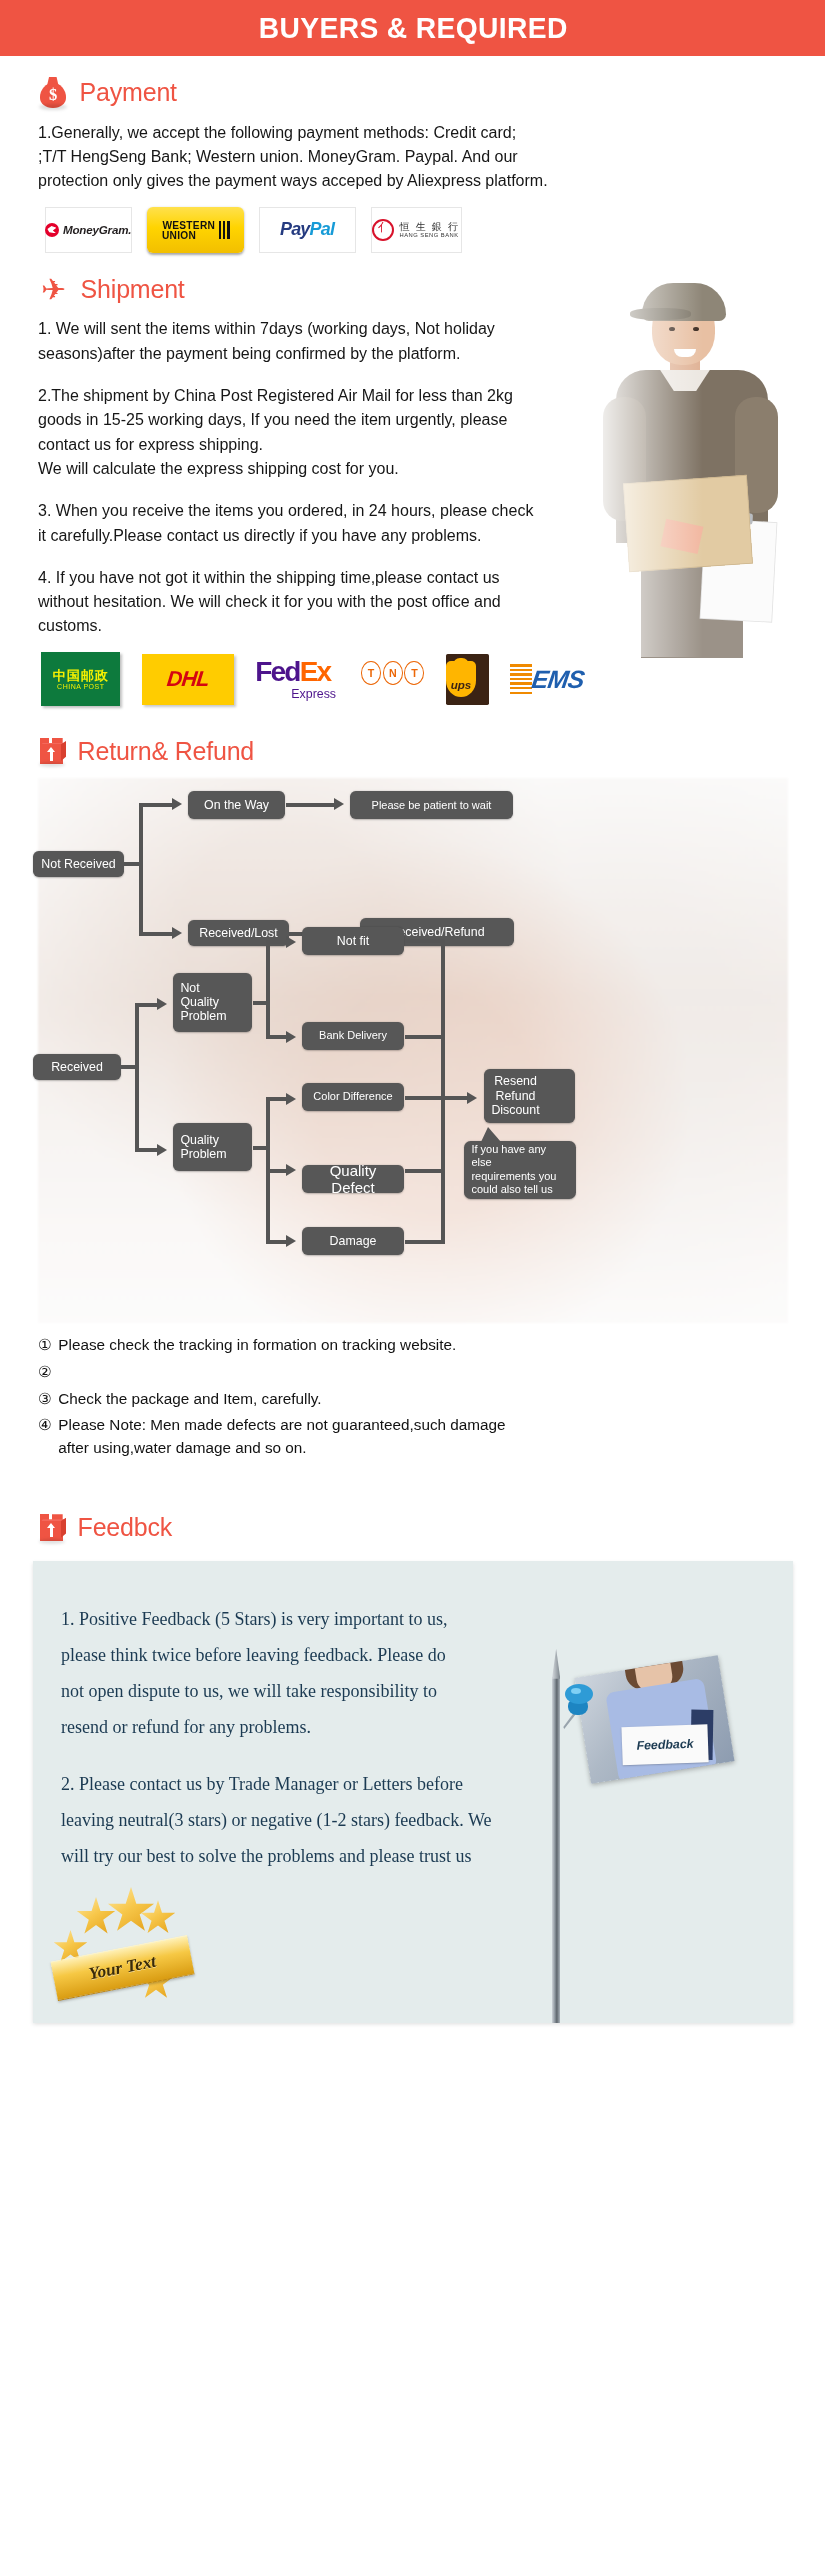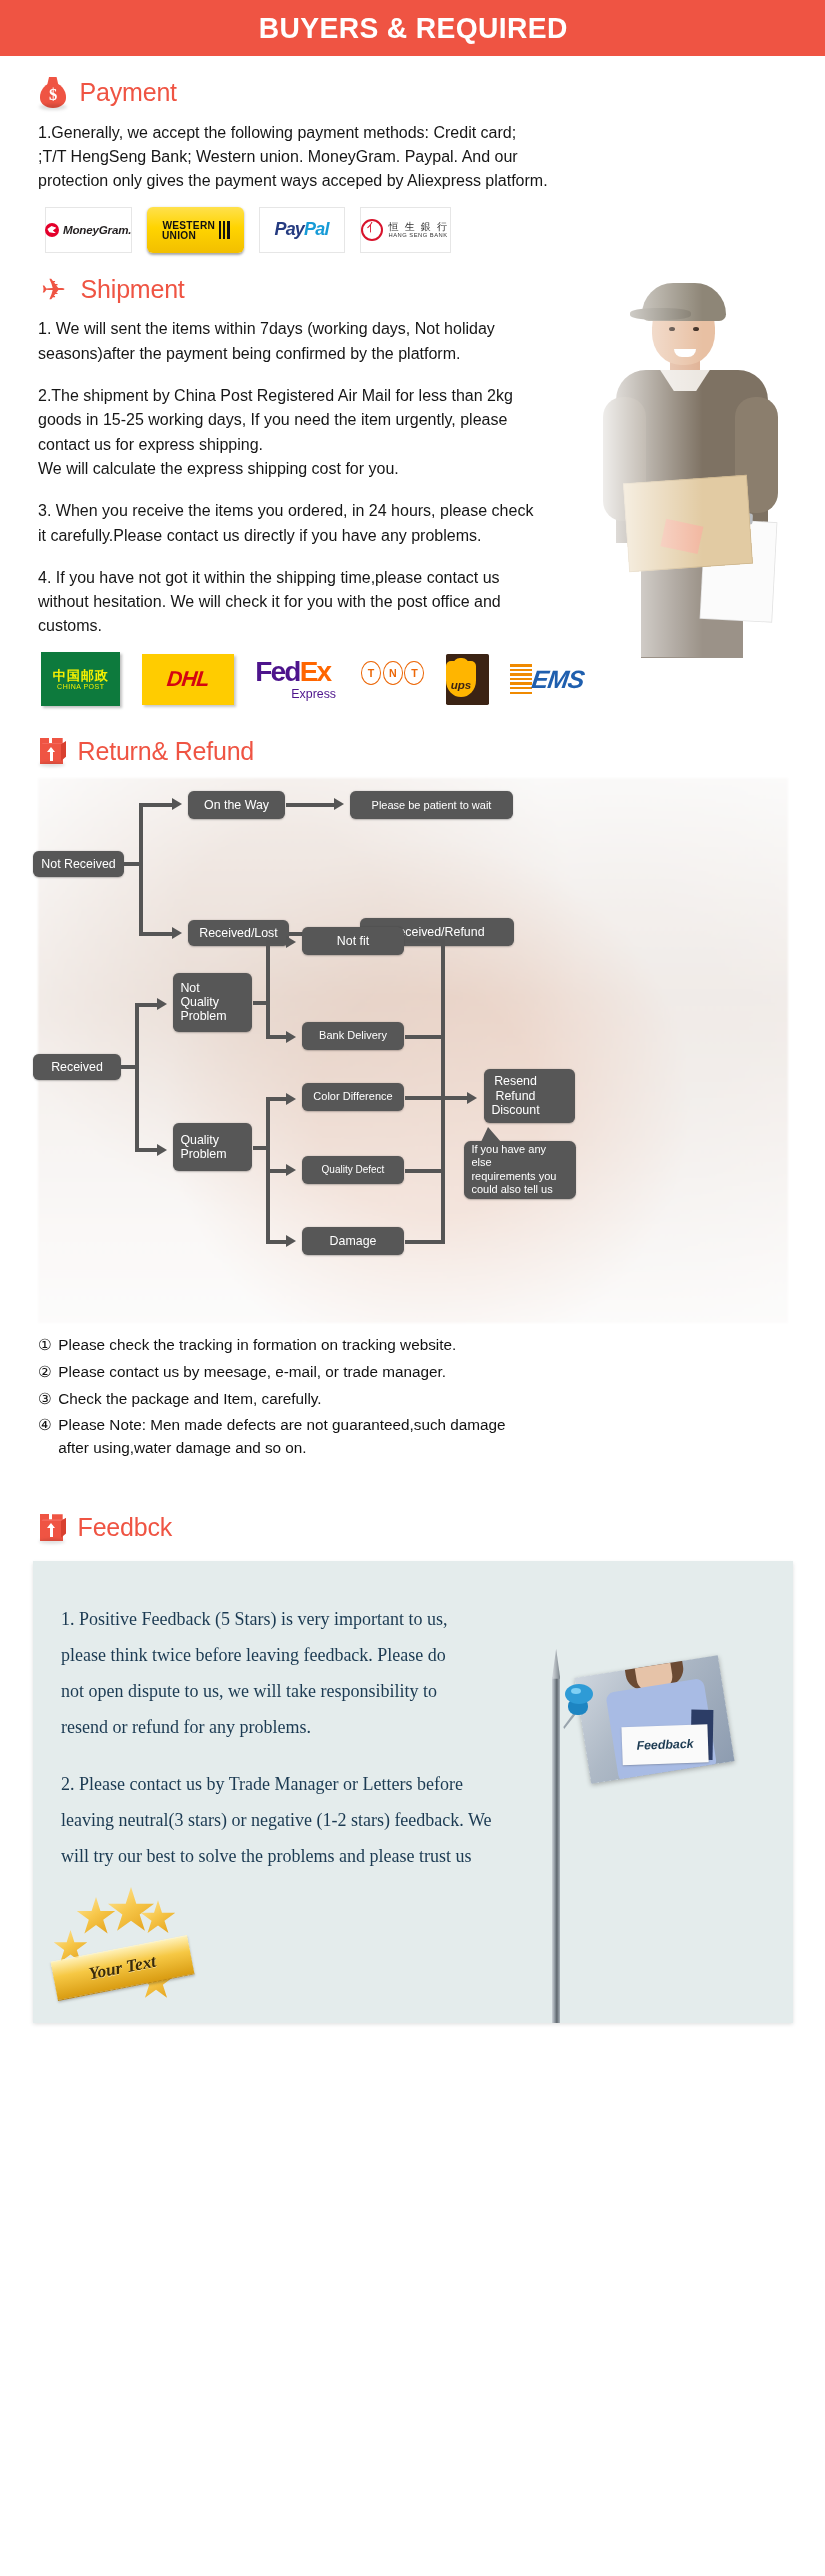--- a/index.html
+++ b/index.html
@@ -121,21 +121,21 @@
     clip-path:polygon(0 40%,45% 0,100% 25%,60% 60%,100% 100%,20% 85%);}
   .mg-txt{font-size:11.6px;font-weight:bold;color:#231f20;font-style:italic;letter-spacing:-0.2px;}
   .pay-wu{
     width:97px;height:46px;border:none;border-radius:5.8px;
     background:linear-gradient(180deg,#ffe14d 0%,#ffd400 45%,#f2bf00 100%);
     box-shadow:0 1.7px 2.5px rgba(0,0,0,.35);flex-direction:row;gap:2.5px;
   }
   .wu-txt{font-size:10.7px;font-weight:bold;color:#111;line-height:.95;letter-spacing:0.3px;transform:scaleX(.95);}
   .wu-bars{display:flex;gap:1.7px;align-items:flex-end;}
   .wu-bars i{display:block;width:2.5px;height:18px;background:#111;}
-  .pay-pp{width:86px;height:46px;text-align:center;}
+  .pay-pp{width:97px;height:46px;text-align:center;}
   .pp-txt{font-size:18px;font-weight:bold;font-style:italic;letter-spacing:-0.8px;}
   .pp-a{color:#253b80;}.pp-b{color:#179bd7;}
   .pay-hs{width:91px;height:46px;gap:5px;}
   .hs-seal{width:18px;height:18px;border-radius:50%;border:2.1px solid #d8122b;position:relative;flex:0 0 auto;}
   .hs-seal:after{content:"亻";position:absolute;left:0;right:0;top:-0.8px;color:#d8122b;font-size:11.6px;text-align:center;}
   .hs-cn{font-size:10px;color:#333;letter-spacing:1.7px;line-height:1.1;}
   .hs-en{font-size:5.8px;color:#333;letter-spacing:0.5px;}
 
   
   .ship-photo{
@@ -477,21 +477,21 @@
       <div class="ln" style="left:253px;top:368px;width:16.5px;height:4.1px;"></div>
       <div class="ln" style="left:266px;top:319px;width:4.1px;height:147px;"></div>
       <div class="ln" style="left:266px;top:319px;width:23px;height:4.1px;"></div>
       <div class="arw" style="left:286px;top:315px;"></div>
       <div class="ln" style="left:266px;top:391px;width:23px;height:4.1px;"></div>
       <div class="arw" style="left:286px;top:386px;"></div>
       <div class="ln" style="left:266px;top:462px;width:23px;height:4.1px;"></div>
       <div class="arw" style="left:286px;top:457px;"></div>
 
       <div class="node" style="left:302px;top:305px;width:102px;height:28px;font-size:11px;">Color Difference</div>
-      <div class="node" style="left:302px;top:378px;width:102px;height:28px;font-size:10px;">Quality Defect</div>
+      <div class="node" style="left:302px;top:387px;width:102px;height:28px;font-size:15px;">Quality Defect</div>
       <div class="node" style="left:302px;top:449px;width:102px;height:28px;">Damage</div>
 
       <div class="ln" style="left:405px;top:161px;width:40px;height:4.1px;"></div>
       <div class="ln" style="left:405px;top:257px;width:40px;height:4.1px;"></div>
       <div class="ln" style="left:405px;top:318px;width:40px;height:4.1px;"></div>
       <div class="ln" style="left:405px;top:391px;width:40px;height:4.1px;"></div>
       <div class="ln" style="left:405px;top:462px;width:40px;height:4.1px;"></div>
       <div class="ln" style="left:441px;top:161px;width:4.1px;height:305px;"></div>
       <div class="ln" style="left:441px;top:318px;width:30px;height:4.1px;"></div>
       <div class="arw" style="left:467px;top:314px;"></div>
@@ -505,21 +505,20 @@
     </div>
   </div>
 
   <div class="list">
     <div class="list-item">
       <span class="cnum">①</span>
       <span>Please check the tracking in formation on tracking website.</span>
     </div>
     <div class="list-item">
       <span class="cnum">②</span>
-      <span>Please contact us by meesage, e-mail, or trade manager.</span>
     </div>
     <div class="list-item">
       <span class="cnum">③</span>
       <span>Check the package and Item, carefully.</span>
     </div>
     <div class="list-item">
       <span class="cnum">④</span>
       <span>Please Note: Men made defects  are not guaranteed,such damage
     after using,water damage and so on.</span>
     </div>

